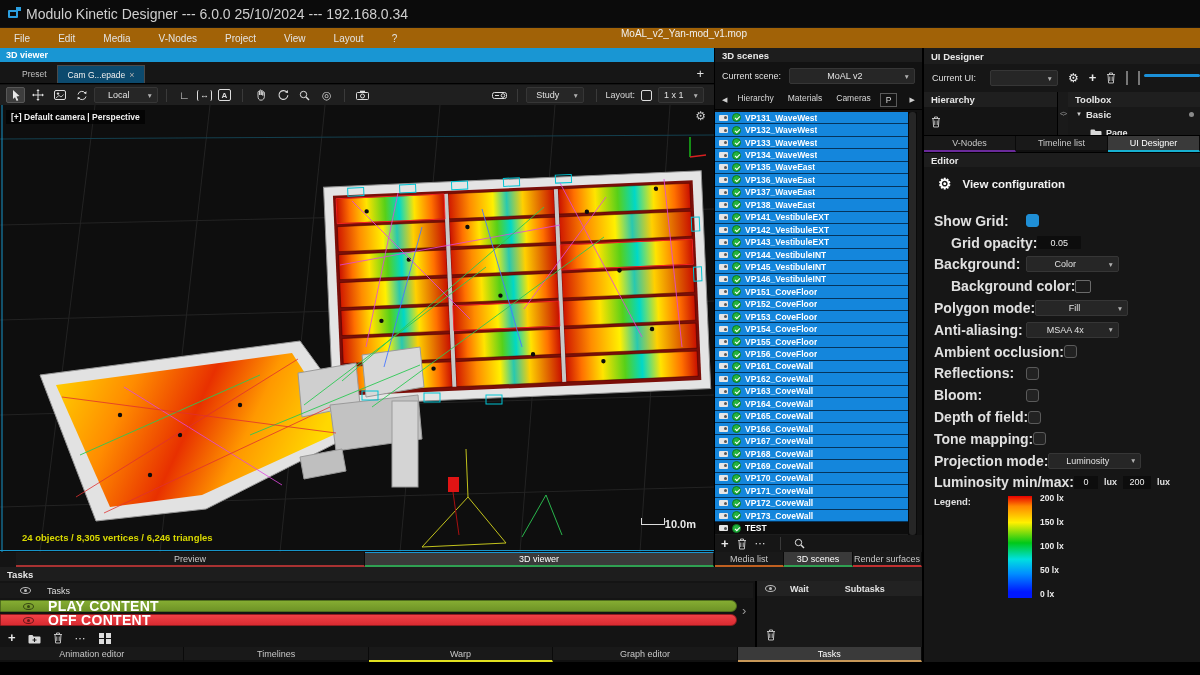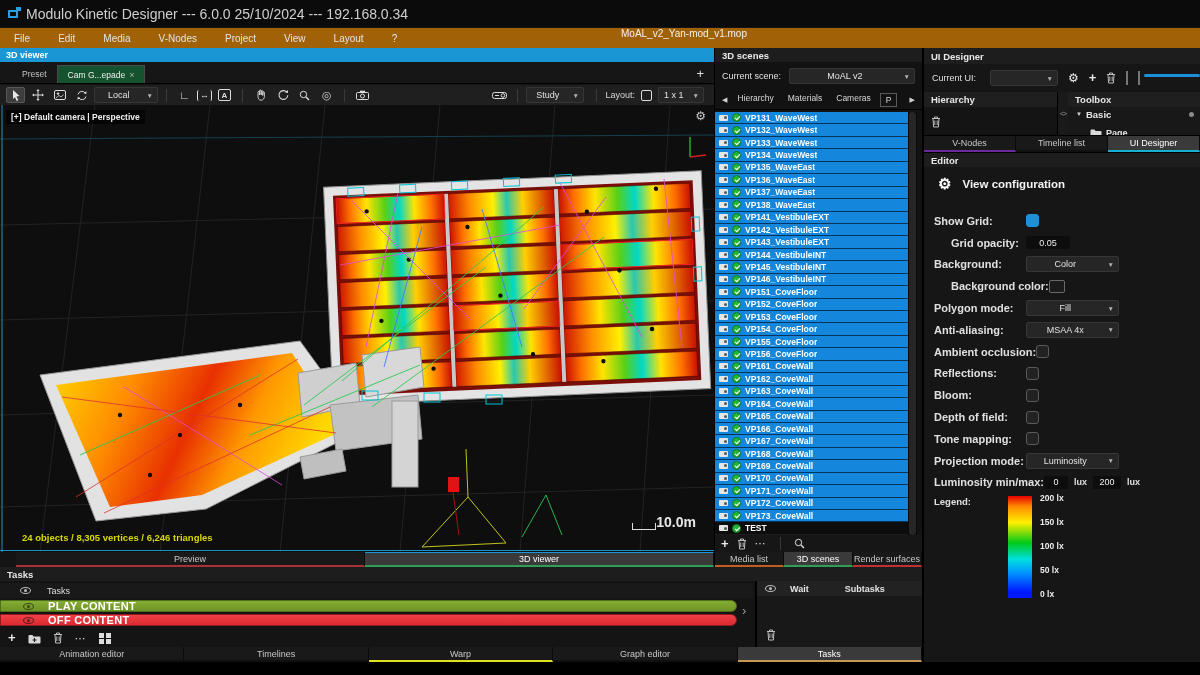--- a/index.html
+++ b/index.html
@@ -23,33 +23,33 @@
 .vsep{width:1px;height:13px;background:#3a3a3a;margin:0 5px;flex:none}
 .btab{flex:1;display:flex;align-items:center;justify-content:center;font-size:9px;color:#c8c8c8;background:#191919;border-bottom:2px solid #101010;border-right:1px solid #0a0a0a;overflow:hidden;white-space:nowrap}
 .btab.sel{background:#3a3a3a;color:#fff}
 .eye{display:inline-block;width:11px;height:7px;border:1px solid currentColor;border-radius:50%;position:relative;flex:none}
 .eye::after{content:"";position:absolute;left:50%;top:50%;width:3px;height:3px;margin:-1.5px 0 0 -1.5px;background:currentColor;border-radius:50%}
 
 .lpanel{left:0;top:48px;width:714px;height:519px;background:#141414}
 .lp-hdr{position:absolute;left:0;top:0;width:100%;height:14px;background:#1996d3;color:#fff;font-size:9px;font-weight:bold;line-height:14px;padding-left:6px}
 .lp-tabs{position:absolute;left:0;top:14px;width:100%;height:22px;background:#161616;display:flex;align-items:flex-end;border-bottom:1px solid #000}
 .vtab{height:18px;display:flex;align-items:center;justify-content:center;font-size:8.5px;color:#c4c4c4;padding:0 10px}
-.vtab.sel{background:#14532d;border:1px solid #4a4a4a;border-bottom:none;color:#f0f0f0}
+.vtab.sel{background:#0c4a6e;border:1px solid #4a4a4a;border-bottom:none;color:#f0f0f0}
 .vtab .x{margin-left:4px;color:#b0b0b0;font-size:9px}
 .addtab{margin-left:auto;margin-right:10px;font-size:13px;color:#e0e0e0;line-height:18px}
 .lp-toolbar{position:absolute;left:0;top:37px;width:100%;height:20px;background:#1f1f1f;display:flex;align-items:center;padding:0 6px;gap:3px;font-size:9px}
 .ddw{width:64px}
 .lbl{font-size:9px;color:#d8d8d8;white-space:nowrap}
 .laysq{width:11px;height:11px;border:1.5px solid #ddd;border-radius:2px;flex:none;margin:0 3px}
 
 .viewport{position:absolute;left:0;top:57px;width:714px;height:447px;background:#0e0e0e;overflow:hidden}
 .camlabel{position:absolute;left:6px;top:5px;background:rgba(0,0,0,.7);color:#f0f0f0;font-size:8.5px;font-weight:bold;padding:2px 5px}
 .vgear{position:absolute;right:8px;top:4px;color:#c8c8c8;font-size:12px}
 .stats{position:absolute;left:22px;bottom:9px;color:#d8d800;font-size:9.5px;font-weight:bold}
-.scale{position:absolute;right:18px;bottom:22px;display:flex;align-items:flex-end;gap:0;color:#e8e8e8;font-size:14px;font-weight:bold}
+.scale{position:absolute;right:18px;bottom:22px;display:flex;gap:0;color:#e8e8e8;font-size:11px;font-weight:bold}
 .bracket{width:24px;height:7px;border-left:1px solid #ddd;border-right:1px solid #ddd;border-bottom:1px solid #ddd}
 .lp-tabsbot{position:absolute;left:0;top:504px;width:100%;height:15px;display:flex}
 .lp-tabsbot .btab.sel{border-top:1px solid #1996d3}
 
 .mpanel{left:714px;top:48px;width:208px;height:519px;background:#121212;border-left:1px solid #000}
 .mp-hdr{position:absolute;left:0;top:0;width:100%;height:14px}
 .mp-scene{position:absolute;left:0;top:14px;width:100%;height:28px;display:flex;align-items:center;padding:0 7px;font-size:9px;color:#e0e0e0}
 .mp-scene .dd{flex:1;margin-left:8px}
 .mp-tabs{position:absolute;left:0;top:42px;width:100%;height:20px;display:flex;align-items:center;padding:0 4px;border-bottom:1px solid #000;font-size:8.5px;color:#d8d8d8}
 .mp-tab{padding:0 7px}
@@ -86,38 +86,38 @@
 .caret{font-size:6px;color:#cfcfcf}
 .dot{position:absolute;right:6px;top:20px;width:5px;height:5px;border-radius:50%;background:#8a8a8a}
 .rp-tabs{position:absolute;left:0;top:88px;width:100%;height:16px;display:flex}
 .rp-editor{position:absolute;left:0;top:104px;width:100%;height:15px;border-top:1px solid #000}
 .rp-cfg{position:absolute;left:0;top:119px;width:100%;bottom:0;background:#161616}
 .cfg-title{position:absolute;top:8px;left:14px;display:flex;gap:11px;align-items:center;font-size:11.5px;font-weight:bold;color:#f2f2f2}
 .cfg-title .gear{font-size:15px;color:#fff}
 .cfg-wrap{position:absolute;top:43px;left:0;right:0}
 .cfg-row{display:flex;align-items:center;height:21.8px;padding-left:10px}
 .cfg-row.ind{padding-left:27px}
-.cfg-label{flex:0 0 92px;font-size:11px;color:#e0e0e0;font-weight:600;white-space:nowrap}
+.cfg-label{flex:0 0 92px;font-size:14px;color:#e0e0e0;font-weight:600;white-space:nowrap}
 .cfg-row.ind .cfg-label{flex-basis:75px}
 .cfg-check{width:13px;height:13px;border-radius:3px;border:1px solid #5a5a5a;background:#222}
 .cfg-check.on{background:#1f8fd6;border-color:#1f8fd6}
 .cfg-swatch{width:16px;height:13px;border-radius:2px;border:1px solid #6a6a6a;background:#1b1b1b}
 .cfg-input{width:44px;height:13px;background:#0d0d0d;color:#eee;font-size:9px;display:flex;align-items:center;justify-content:center;border-radius:1px}
 .cfg-select{width:93px}
 .unit{font-size:9px;color:#e0e0e0;margin:0 6px;font-weight:600}
 .num{width:24px;height:13px;background:#0d0d0d;color:#eee;font-size:9px;display:flex;align-items:center;justify-content:center}
 .leg-row{display:flex;padding-left:10px;margin-top:3px}
 .leg-label{flex:0 0 74px;font-size:9.5px;font-weight:600;color:#e0e0e0}
 .leg-bar{width:24px;height:102px;background:linear-gradient(180deg,#e80000 0%,#ff8800 10%,#fff000 26%,#00c818 46%,#00e0e0 62%,#0090ff 76%,#0018ff 94%)}
 .leg-ticks{height:106px;margin-left:8px;display:flex;flex-direction:column;justify-content:space-between;font-size:8.5px;color:#ececec;font-weight:600;transform:translateY(-3px)}
 
 .tpanel{left:0;top:567px;width:922px;height:95px;background:#141414}
 .tp-hdr{position:absolute;left:0;top:0;width:100%;height:14px}
 .tp-row{position:absolute;left:0;top:16px;width:753px;height:15px;background:#191919;display:flex;align-items:center;gap:16px;padding-left:20px;font-size:9px;color:#ddd}
-.bar{position:absolute;left:0;height:12px;width:737px;border-radius:0 7px 7px 0;display:flex;align-items:center;gap:14px;padding-left:22px;font-size:11px;font-weight:bold;color:#fff;letter-spacing:.3px}
+.bar{position:absolute;left:0;height:12px;width:737px;border-radius:0 7px 7px 0;display:flex;align-items:center;gap:14px;padding-left:22px;font-size:14px;font-weight:bold;color:#fff;letter-spacing:.3px}
 .bar .eye{color:rgba(0,0,0,.55)}
 .bar.green{top:33px;background:linear-gradient(#85ac32,#6e9326);border:1px solid #506f1d}
 .bar.red{top:47px;background:linear-gradient(#f04046,#d92b31);border:1px solid #8f1b1f}
 .chev{position:absolute;left:742px;top:36px;font-size:13px;color:#999}
 .tp-tools{position:absolute;left:0;top:62px;height:18px;display:flex;align-items:center;gap:12px;padding-left:8px}
 .waitp{position:absolute;left:755px;top:14px;width:167px;bottom:15px;background:#181818;border-left:2px solid #000}
 .wait-hdr{height:15px;background:#222;display:flex;align-items:center;gap:14px;padding-left:8px;font-size:9px;color:#e4e4e4;font-weight:600}
 .wait-trash{position:absolute;left:9px;bottom:6px}
 .tp-tabs{position:absolute;left:0;top:80px;width:922px;height:15px;display:flex}
 

